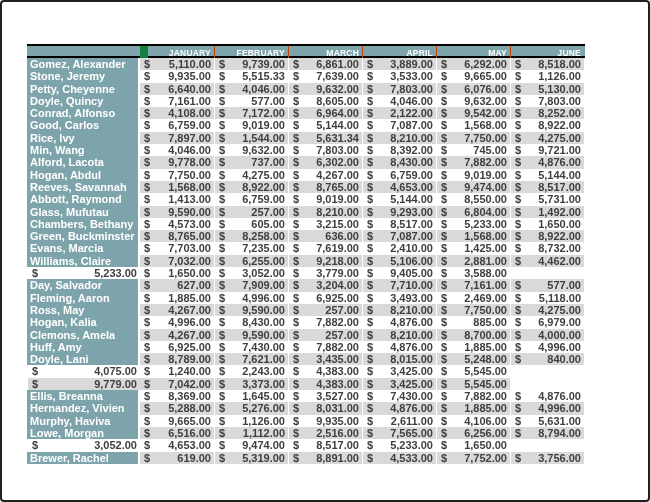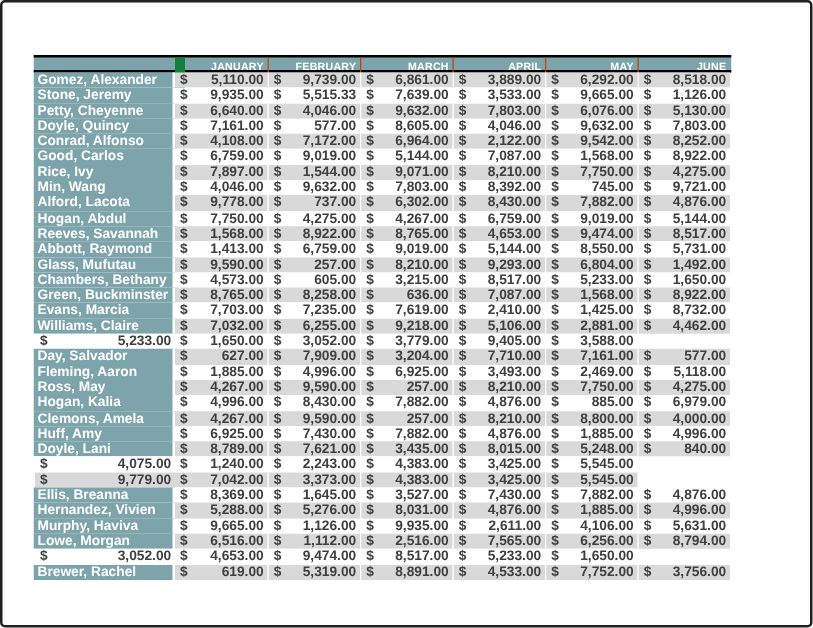--- a/index.html
+++ b/index.html
@@ -234,21 +234,21 @@
         <div class="c-amt">
           <span class="cur">$</span>
           <span class="val">7,897.00</span>
         </div>
         <div class="c-amt">
           <span class="cur">$</span>
           <span class="val">1,544.00</span>
         </div>
         <div class="c-amt">
           <span class="cur">$</span>
-          <span class="val">9,071.00</span>
+          <span class="val">5,631.34</span>
         </div>
         <div class="c-amt">
           <span class="cur">$</span>
           <span class="val">8,210.00</span>
         </div>
         <div class="c-amt">
           <span class="cur">$</span>
           <span class="val">7,750.00</span>
         </div>
         <div class="c-amt">
@@ -689,21 +689,21 @@
         <div class="c-amt">
           <span class="cur">$</span>
           <span class="val">257.00</span>
         </div>
         <div class="c-amt">
           <span class="cur">$</span>
           <span class="val">8,210.00</span>
         </div>
         <div class="c-amt">
           <span class="cur">$</span>
-          <span class="val">8,800.00</span>
+          <span class="val">8,700.00</span>
         </div>
         <div class="c-amt">
           <span class="cur">$</span>
           <span class="val">4,000.00</span>
         </div>
       </div>
 
       <div class="grid-row row">
         <div class="c-name">Huff, Amy</div>
         <div class="c-amt">

